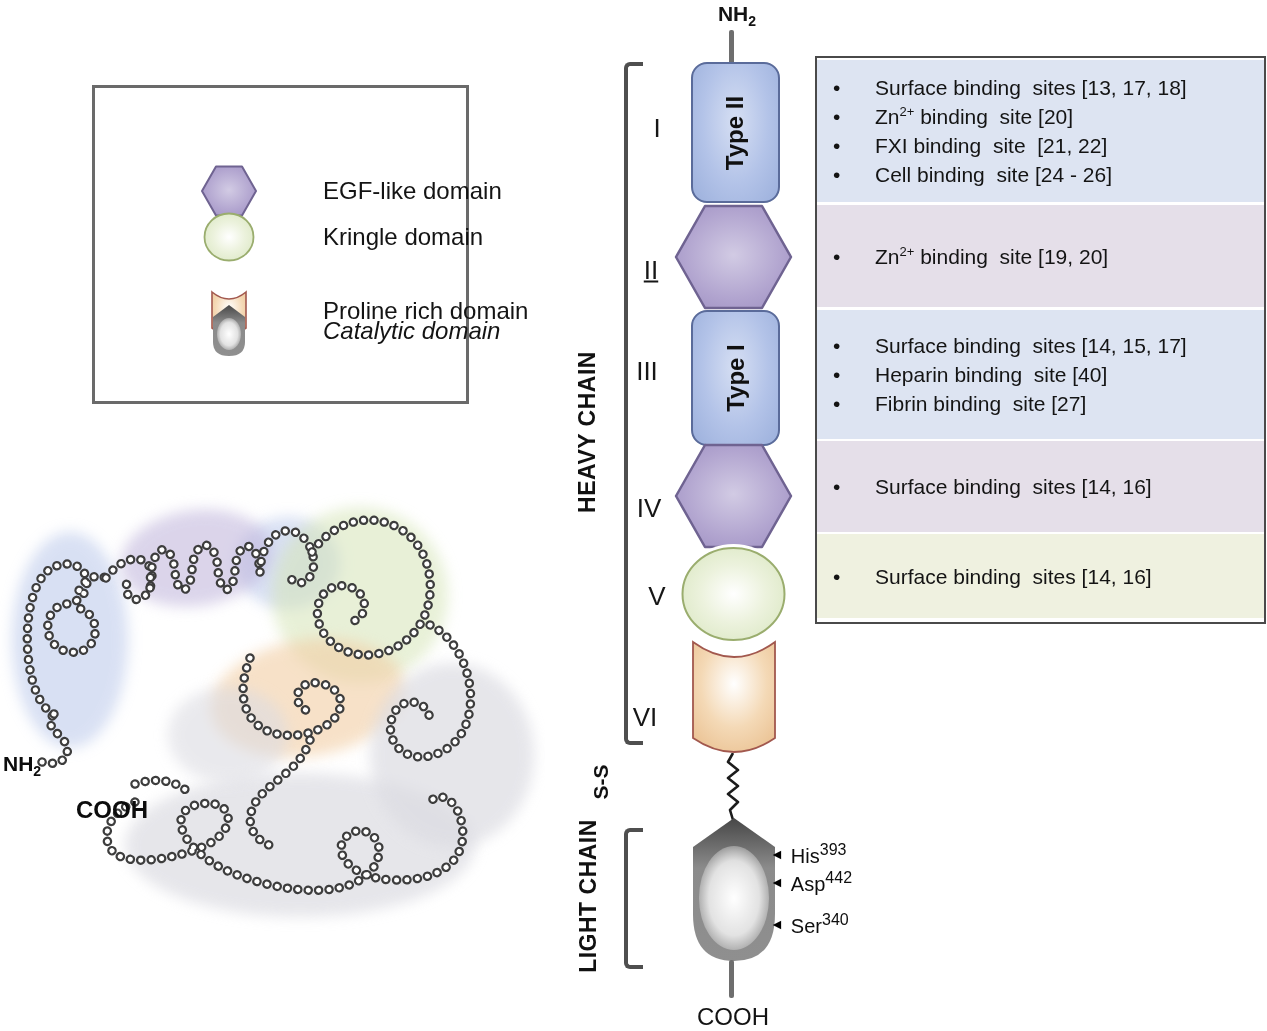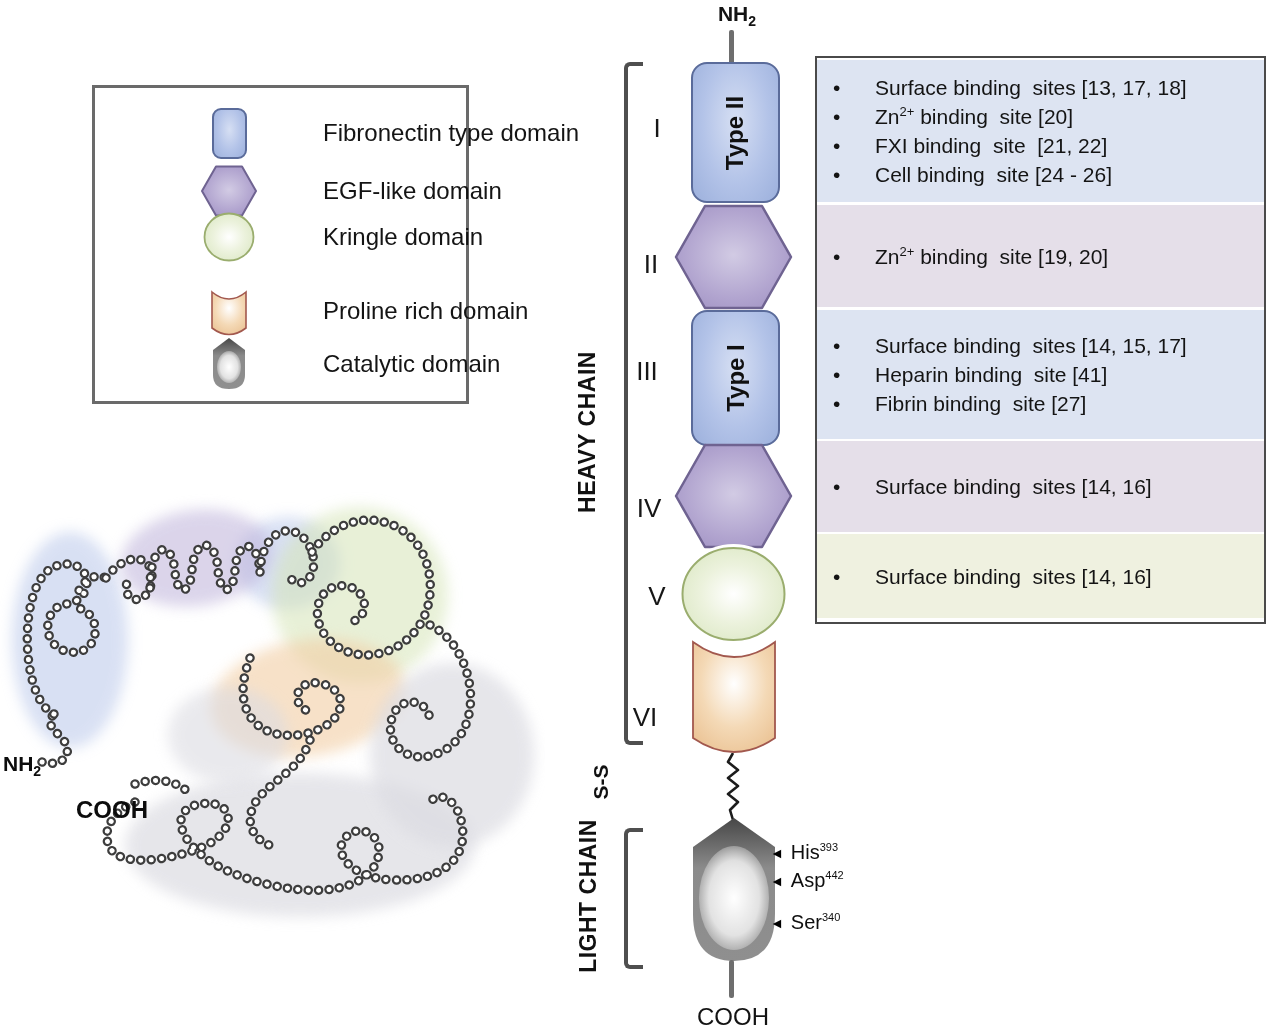--- a/index.html
+++ b/index.html
@@ -23,21 +23,21 @@
   .bracket{border-left:4px solid #4f4f4f;border-top:4px solid #4f4f4f;border-bottom:4px solid #4f4f4f;
            border-radius:6px 0 0 6px;width:15px;}
   .rot{position:absolute;white-space:nowrap;transform:translate(-50%,-50%) rotate(-90deg);}
 
   .numeral{position:absolute;transform:translate(-50%,-50%);font-size:26px;color:#161616;}
 
   .stem{background:#6e6e6e;border-radius:2px;}
 
   .residue{position:absolute;display:flex;align-items:center;gap:7px;font-size:20px;color:#0e0e0e;}
   .residue .tri{font-size:14px;line-height:1;color:#000;}
-  .residue sup{font-size:11px;}
+  .residue sup{font-size:16px;}
 
   .toplabel{font-size:21px;font-weight:600;color:#131313;text-align:center;}
   .toplabel sub{font-size:14px;}
 
   
   #panel{left:815px;top:56px;width:447px;height:564px;border:2px solid #4a4a4a;background:#fff;box-sizing:content-box;}
   .p-row{position:absolute;left:0;width:100%;display:flex;flex-direction:column;justify-content:center;gap:4px;}
   .tone-blue{background:#dde4f2;}
   .tone-mauve{background:#e5dfe9;}
   .tone-green{background:#eff1e0;}
@@ -89,26 +89,20 @@
           <stop offset="60%" stop-color="#ffffff" stop-opacity="0.75"></stop>
           <stop offset="100%" stop-color="#ffffff" stop-opacity="0"></stop>
       </radialGradient>
       <filter id="soft" x="-40%" y="-40%" width="180%" height="180%">
           <feGaussianBlur stdDeviation="7"></feGaussianBlur>
         </filter>
     </defs>
   </svg>
 
   <div id="legend" class="abs">
-    <div class="lg-row" style="top:18px;">
-      <span class="lg-icon">
-        <span class="fibrect" style="width:31px;height:47px;border-radius:9px;border-width:2px;"></span>
-      </span>
-      <span class="lg-label" style="left:228px;">Fibronectin type domain</span>
-    </div>
     <div class="lg-row" style="top:76px;">
       <span class="lg-icon">
         <svg width="56" height="52">
             <polygon points="1,26 15,1.5 41,1.5 55,26 41,50.5 15,50.5" fill="url(#gEgf)" stroke="#6f6391" stroke-width="2" stroke-linejoin="round"></polygon>
           </svg>
       </span>
       <span class="lg-label" style="left:228px;">EGF-like domain</span>
     </div>
     <div class="lg-row" style="top:122px;">
       <span class="lg-icon">
@@ -119,21 +113,21 @@
       <span class="lg-label" style="left:228px;">Kringle domain</span>
     </div>
     <div class="lg-row" style="top:196px;">
       <span class="lg-icon">
         <svg width="38" height="54">
             <path d="M2,8 Q19,22 36,8 L36,44 Q19,57 2,44 Z" fill="url(#gPro)" stroke="#a2584e" stroke-width="1.6"></path>
           </svg>
       </span>
       <span class="lg-label" style="left:228px;">Proline rich domain</span>
     </div>
-    <div class="lg-row" style="top:249px;">
+    <div class="lg-row" style="top:216px;font-style:italic;">
       <span class="lg-icon">
         <svg width="36" height="54">
             <path d="M18,1 L34,13 L34,38 Q34,52 18,52 Q2,52 2,38 L2,13 Z" fill="url(#gCat)"></path>
             <ellipse cx="18" cy="30" rx="12" ry="16" fill="url(#gGlow)"></ellipse>
           </svg>
       </span>
       <span class="lg-label" style="left:228px;">Catalytic domain</span>
     </div>
   </div>
 
@@ -195,21 +189,21 @@
 
   <div class="abs toplabel" style="left:700px;top:2px;width:74px;">
     <span>NH</span><sub>2</sub>
   </div>
   <div class="abs stem" style="left:729px;top:30px;width:5px;height:34px;"></div>
 
   <div class="abs bracket" style="left:624px;top:62px;height:675px;"></div>
   <div class="rot vlabel" style="left:587px;top:432px;font-size:23px;letter-spacing:0.5px;">HEAVY CHAIN</div>
 
   <div class="numeral" style="left:657px;top:128px;">I</div>
-  <div class="numeral" style="left:651px;top:264px;">II</div>
+  <div class="numeral" style="left:651px;top:270px;text-decoration:underline;">II</div>
   <div class="numeral" style="left:647px;top:371px;">III</div>
   <div class="numeral" style="left:649px;top:492px;margin-top:16px;">IV</div>
   <div class="numeral" style="left:657px;top:596px;">V</div>
   <div class="numeral" style="left:645px;top:717px;">VI</div>
 
   <div class="abs fibrect" style="left:691px;top:62px;width:85px;height:137px;">
     <span class="vtext">Type II</span>
   </div>
 
   <svg class="abs" style="left:674px;top:203px;" width="119" height="108">
@@ -290,21 +284,21 @@
       </div>
     </div>
 
     <div class="p-row tone-blue" style="top:252px;height:129px;">
       <div class="p-item">
         <span class="p-bullet">•</span>
         <span class="p-text"><span>Surface binding  sites [14, 15, 17]</span><sup></sup><span></span></span>
       </div>
       <div class="p-item">
         <span class="p-bullet">•</span>
-        <span class="p-text"><span>Heparin binding  site [41]</span><sup></sup><span></span></span>
+        <span class="p-text"><span>Heparin binding  site [40]</span><sup></sup><span></span></span>
       </div>
       <div class="p-item">
         <span class="p-bullet">•</span>
         <span class="p-text"><span>Fibrin binding  site [27]</span><sup></sup><span></span></span>
       </div>
     </div>
 
     <div class="p-row tone-mauve" style="top:383px;height:91px;">
       <div class="p-item">
         <span class="p-bullet">•</span>

